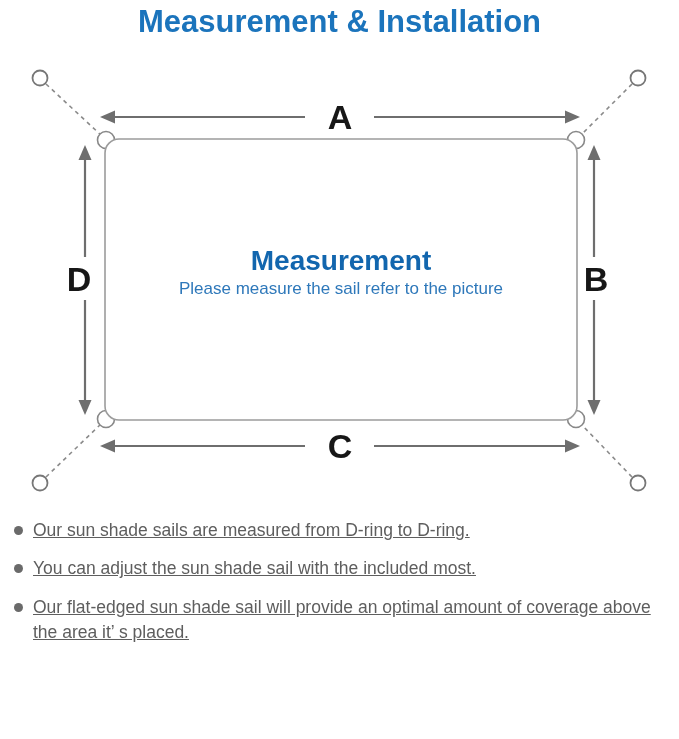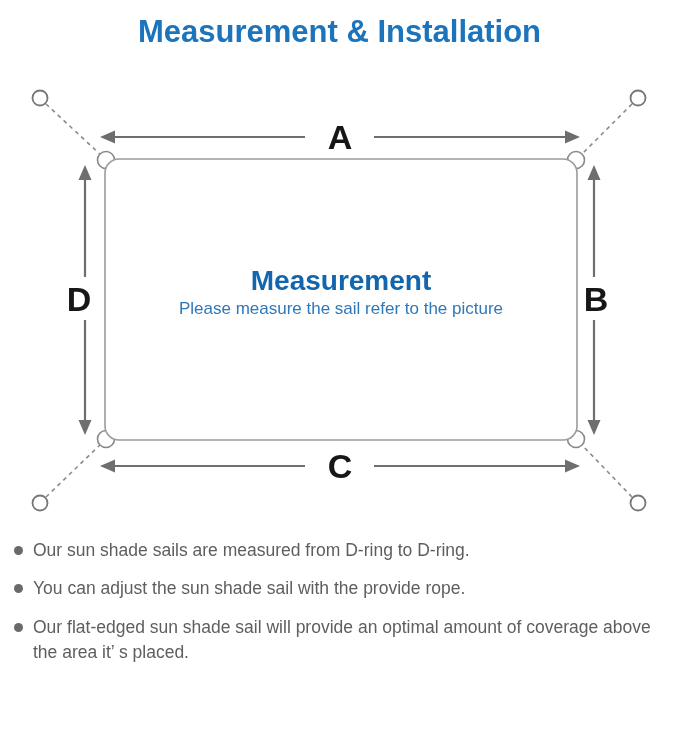--- a/index.html
+++ b/index.html
@@ -9,21 +9,21 @@
     font-family: "Liberation Sans", sans-serif;
   }
   .page {
     width: 679px;
     height: 739px;
     background: #ffffff;
     overflow: hidden;
     position: relative;
   }
   .main-title {
-    margin: 10px;
+    margin: 0;
     padding-top: 4px;
     height: 56px;
     text-align: center;
     font-size: 31px;
     font-weight: bold;
     color: #1b74bc;
     letter-spacing: 0px;
   }
   .diagram-wrap {
     width: 679px;
@@ -44,20 +44,21 @@
   .note-bullet {
     flex: 0 0 auto;
     width: 9px;
     height: 9px;
     border-radius: 50%;
     background: #6a6a6a;
     margin: 8px 10px 0 4px;
   }
   .note-text {
     flex: 1 1 auto;
+    text-decoration: underline;
   }
   svg text.dim-label {
     font-family: "Liberation Sans", sans-serif;
     font-weight: bold;
     font-size: 34px;
     fill: #171717;
   }
   svg text.center-title {
     font-family: "Liberation Sans", sans-serif;
     font-weight: bold;
@@ -138,21 +139,21 @@
     <text class="center-sub" x="341" y="234" text-anchor="middle">Please measure the sail refer to the picture</text>
   </svg>
 
   <div class="notes">
     <div class="note-item">
       <span class="note-bullet"></span>
       <span class="note-text">Our sun shade sails are measured from D-ring to D-ring.</span>
     </div>
     <div class="note-item">
       <span class="note-bullet"></span>
-      <span class="note-text">You can adjust the sun shade sail with the provide rope.</span>
+      <span class="note-text">You can adjust the sun shade sail with the included most.</span>
     </div>
     <div class="note-item">
       <span class="note-bullet"></span>
       <span class="note-text">Our flat-edged sun shade sail will provide an optimal amount of coverage above the area it’ s placed.</span>
     </div>
   </div>
 
 </div>
 
 </body></html>

